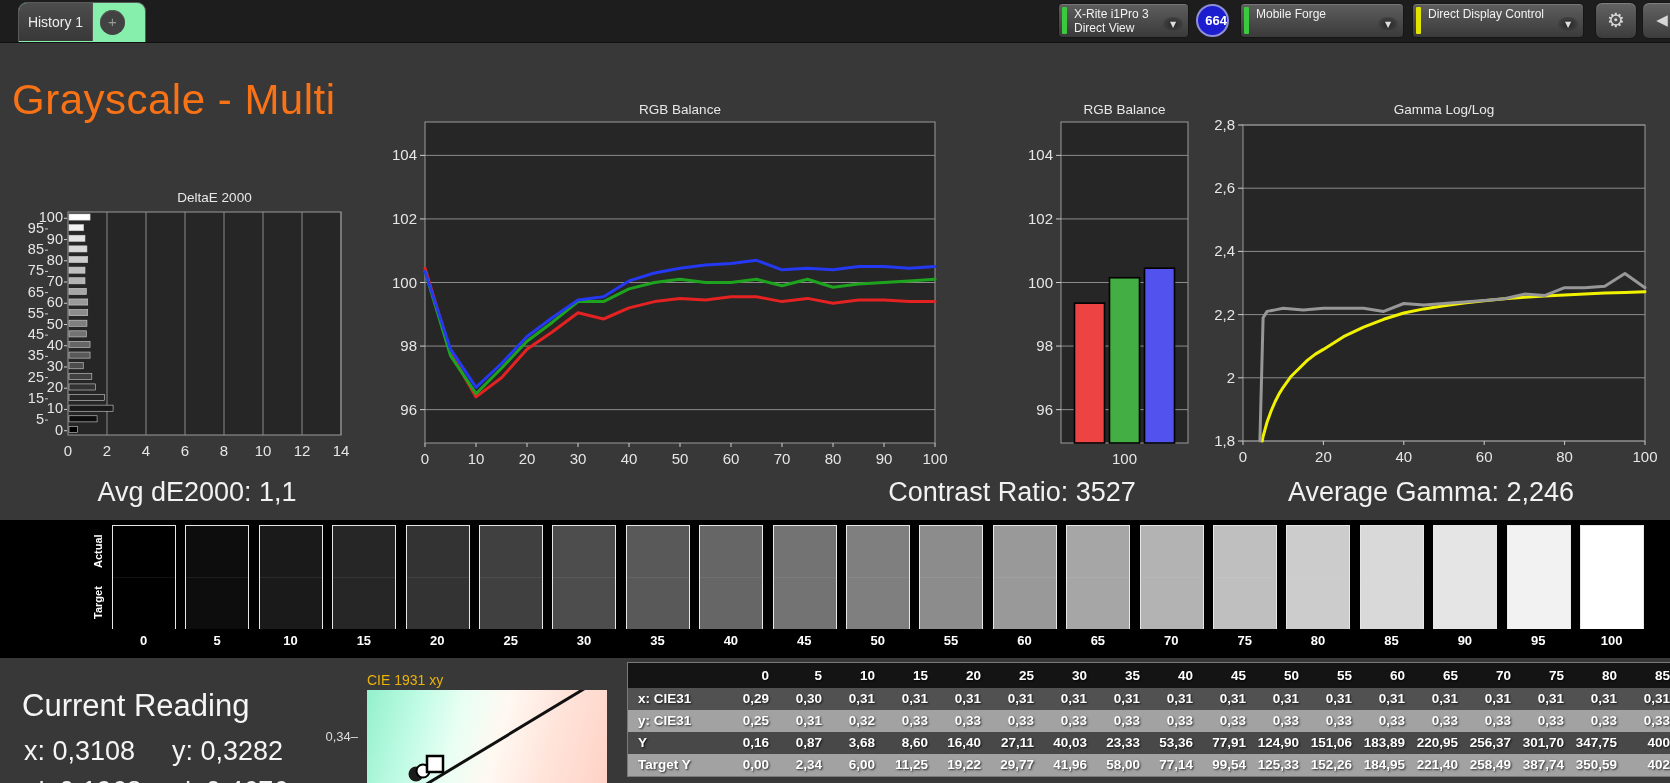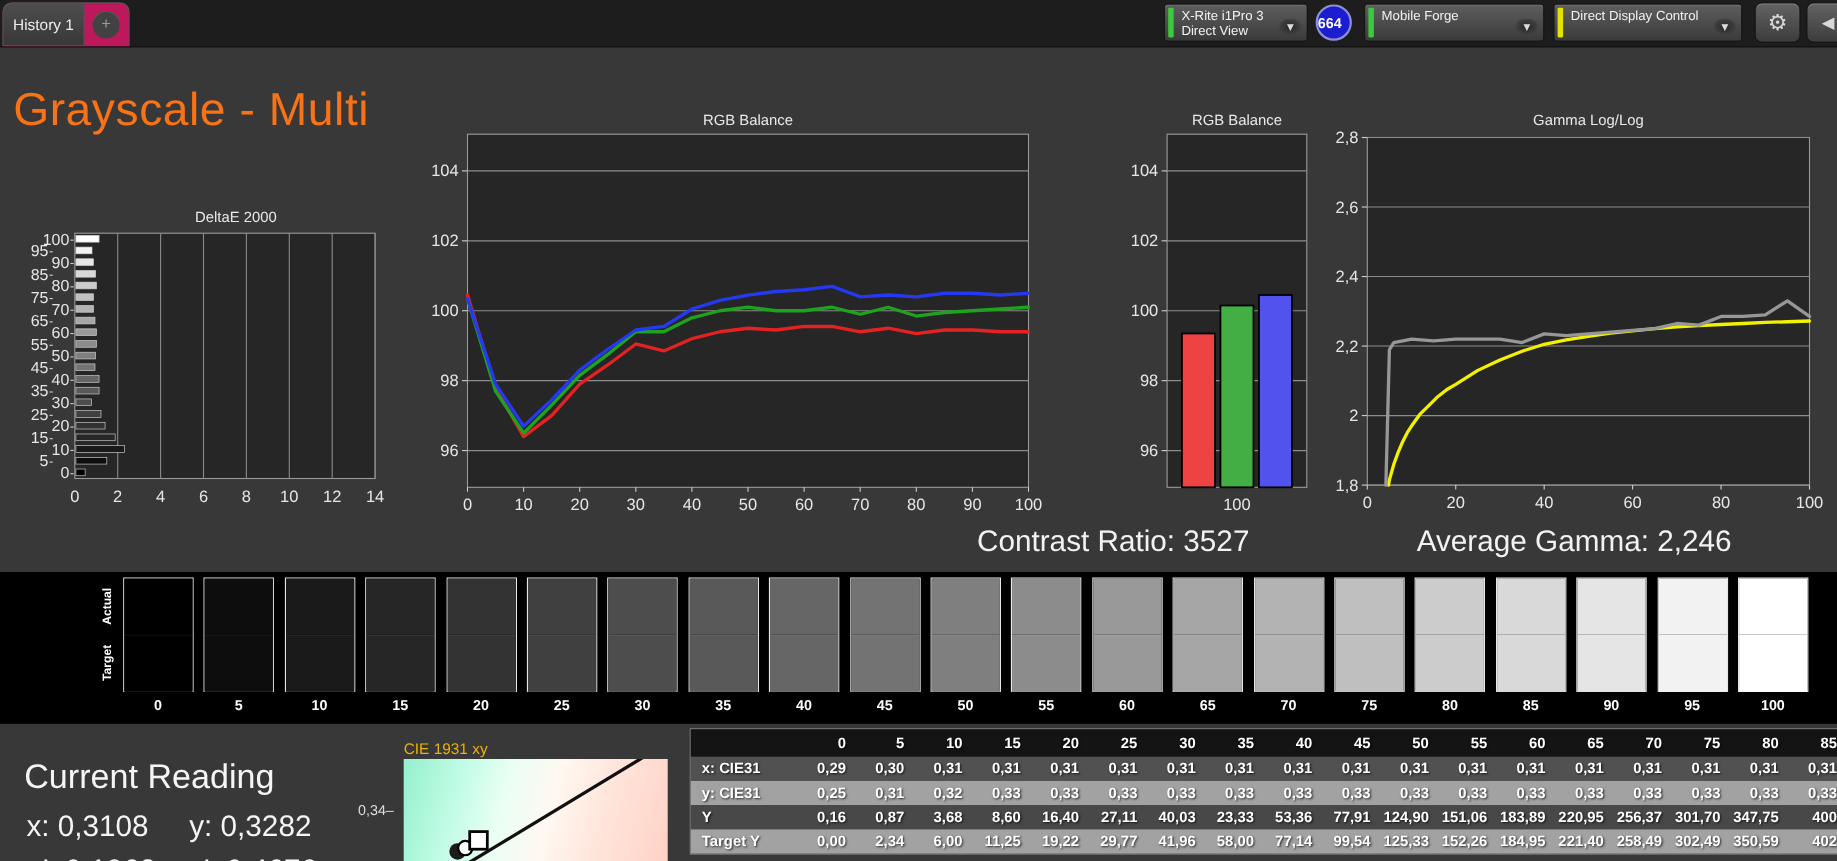--- a/index.html
+++ b/index.html
@@ -1,35 +1,35 @@
 <!DOCTYPE html>
 <html><head>
 <meta charset="utf-8">
 <style>
   html,body{margin:0;padding:0;background:#222;}
   .screen{position:relative;width:1670px;height:783px;overflow:hidden;background:#383838;
     font-family:"Liberation Sans",sans-serif;color:#eee;}
   
   .tabbar{position:absolute;left:0;top:0;width:1670px;height:42px;background:#1d1d1d;border-bottom:1px solid #111;}
-  .tab-group{position:absolute;left:2px;top:2px;width:116px;height:40px;background:#be185d;
+  .tab-group{position:absolute;left:18px;top:2px;width:128px;height:40px;background:#86efac;
     border:1px solid #5a5a5a;border-bottom:none;border-radius:9px 9px 0 0;box-sizing:border-box;}
   .tab{position:absolute;left:0;top:0;width:73px;height:38px;background:linear-gradient(#4d4d4d,#383838);
     border-right:1px solid #555;border-radius:8px 0 0 0;color:#ededed;font-size:14px;line-height:38px;text-align:center;}
   .add-btn{position:absolute;left:81px;top:7px;width:25px;height:25px;border-radius:50%;background:#424242;
     color:#9a9a9a;font-size:15px;line-height:23px;text-align:center;box-shadow:inset 0 1px 1px #5c5c5c;}
   .meter-btn{position:absolute;top:3px;height:35px;background:linear-gradient(#5e5e5e,#3a3a3a);
     border:1px solid #161616;border-radius:4px;box-sizing:border-box;box-shadow:inset 0 1px 0 #777;}
   .accent{position:absolute;left:3px;top:3px;bottom:3px;width:5px;border-radius:1px;}
   .mline{display:block;margin-left:15px;font-size:12px;line-height:14px;color:#f2f2f2;white-space:nowrap;}
   .mline.first{margin-top:3px;}
   .chev{position:absolute;right:5px;bottom:5px;width:20px;height:15px;border-radius:45%;
     background:radial-gradient(#262626,#4d4d4d);color:#ddd;font-size:8px;line-height:15px;text-align:center;
     font-family:"DejaVu Sans",sans-serif;}
   .badge{position:absolute;left:1196px;top:4px;width:33px;height:33px;border-radius:50%;background:#1d1dd0;
-    border:2px solid #8f8fd8;box-sizing:border-box;color:#fff;font-size:13px;font-weight:bold;line-height:29px;text-align:left;}
+    border:2px solid #8f8fd8;box-sizing:border-box;color:#fff;font-size:13px;font-weight:bold;line-height:29px;text-align:right;}
   .sq-btn{position:absolute;top:2px;height:37px;background:linear-gradient(#636363,#3c3c3c);
     border:1px solid #161616;border-radius:7px;box-sizing:border-box;color:#d8d8d8;text-align:center;
     font-family:"DejaVu Sans",sans-serif;box-shadow:inset 0 1px 0 #808080;}
   
   .page-title{position:absolute;left:12px;top:76px;font-size:42px;font-weight:300;color:#f97316;letter-spacing:0.5px;}
   .stat{position:absolute;top:477px;transform:translateX(-50%);font-size:27px;color:#f2f2f2;white-space:nowrap;}
   
   .strip{position:absolute;left:0;top:520px;width:1670px;height:138px;background:#000;}
   .vlabel{position:absolute;writing-mode:vertical-rl;transform:rotate(180deg);font-size:11px;font-weight:bold;
     color:#fff;text-align:center;left:92px;width:16px;}
@@ -273,20 +273,21 @@
       <line x1="331.2" y1="343" x2="331.2" y2="347" stroke="#cfcfcf" stroke-width="1"></line>
       <text x="331.2" y="364" text-anchor="middle" font-size="15" fill="#e6e6e6">60</text>
       <line x1="411.6" y1="343" x2="411.6" y2="347" stroke="#cfcfcf" stroke-width="1"></line>
       <text x="411.6" y="364" text-anchor="middle" font-size="15" fill="#e6e6e6">80</text>
       <line x1="492" y1="343" x2="492" y2="347" stroke="#cfcfcf" stroke-width="1"></line>
       <text x="492" y="364" text-anchor="middle" font-size="15" fill="#e6e6e6">100</text>
       <polyline points="109.3,343.0 110.1,338.3 114.1,324.0 118.1,313.0 122.2,303.5 126.2,295.6 130.2,289.3 138.2,278.2 146.3,270.3 154.3,262.4 162.4,256.1 170.4,251.4 190.5,238.7 210.6,229.2 230.7,221.3 250.8,215.0 270.9,210.9 291.0,207.8 311.1,204.9 331.2,202.7 351.3,200.8 371.4,199.2 391.5,198.0 411.6,197.0 431.7,196.1 451.8,195.1 471.9,194.5 492.0,193.8" fill="none" stroke="#f2f200" stroke-width="3" stroke-linejoin="round" stroke-linecap="round"></polyline>
       <polyline points="106.9,343.0 110.1,219.8 114.1,213.4 122.2,211.9 130.2,210.3 150.3,211.9 170.4,210.3 190.5,210.3 210.6,210.3 230.7,213.4 250.8,205.5 270.9,207.1 291.0,205.5 311.1,204.0 331.2,202.4 351.3,200.8 371.4,196.1 391.5,197.6 411.6,189.7 431.7,189.7 451.8,188.2 471.9,175.5 492.0,189.7" fill="none" stroke="#979797" stroke-width="3" stroke-linejoin="round" stroke-linecap="round"></polyline>
     </svg>
 
+  <div class="stat" style="left:197px;">Avg dE2000: 1,1</div>
   <div class="stat" style="left:1012px;">Contrast Ratio: 3527</div>
   <div class="stat" style="left:1431px;">Average Gamma: 2,246</div>
 
   <div class="strip">
     <div class="vlabel" style="top:6px;height:50px;">Actual</div>
     <div class="vlabel" style="top:58px;height:50px;">Target</div>
     <div id="swatches">
         <div class="swatch" style="left: 112px; width: 64px;">
           <div class="sw-half" style="top: 0px; background: rgb(0, 0, 0);"></div>
           <div class="sw-half" style="top: 50%; background: rgb(0, 0, 0); border-top: 1px solid rgba(255, 255, 255, 0.07);"></div>
@@ -507,18 +508,18 @@
         <div class="t-cell">29,77</div>
         <div class="t-cell">41,96</div>
         <div class="t-cell">58,00</div>
         <div class="t-cell">77,14</div>
         <div class="t-cell">99,54</div>
         <div class="t-cell">125,33</div>
         <div class="t-cell">152,26</div>
         <div class="t-cell">184,95</div>
         <div class="t-cell">221,40</div>
         <div class="t-cell">258,49</div>
-        <div class="t-cell">302,49</div>
+        <div class="t-cell">387,74</div>
         <div class="t-cell">350,59</div>
         <div class="t-cell">402</div>
       </div>
     </div>
 </div>
 
 </body></html>

